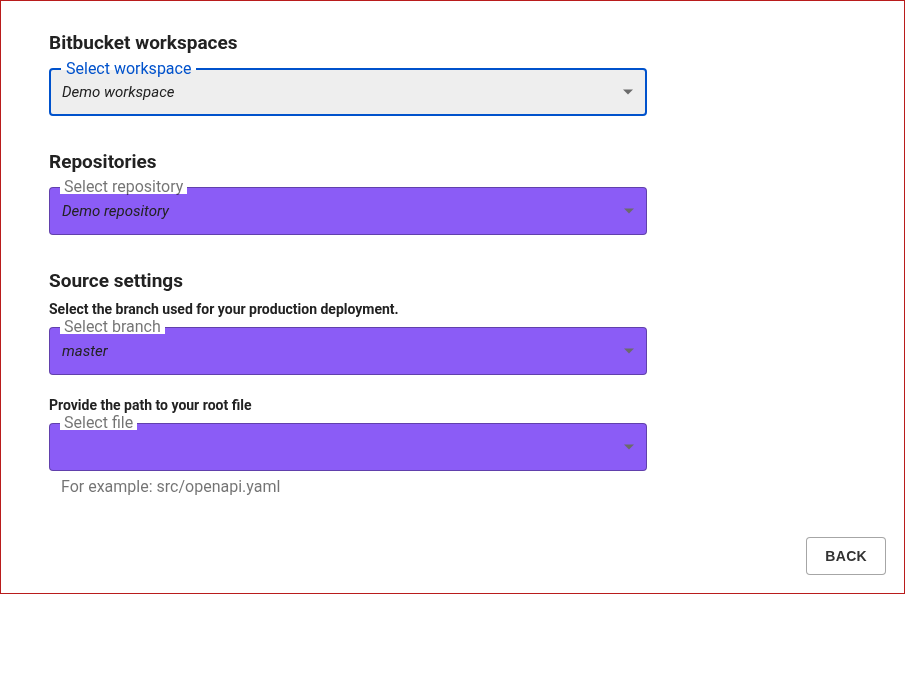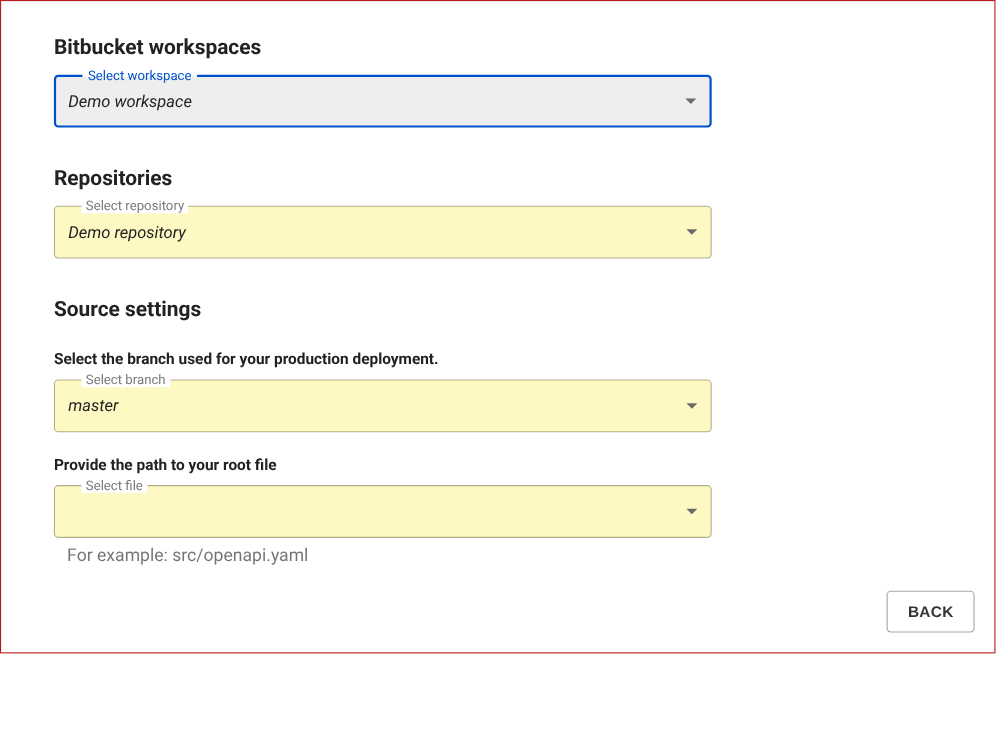--- a/index.html
+++ b/index.html
@@ -29,38 +29,38 @@
     font-weight: 700;
     color: #222;
     margin: 0 0 10px 0;
   }
   .float-select {
     position: relative;
     width: 598px;
     height: 48px;
     border: 1px solid rgba(0,0,0,0.30);
     border-radius: 4px;
-    background: #fef9c3;
+    background: #8b5cf6;
     display: flex;
     align-items: center;
     padding: 0 20px 0 12px;
     cursor: pointer;
   }
   .float-select.focused {
     border: 2px solid #0052cc;
     background: #eeeeee;
     padding: 0 39px 0 11px;
   }
   .float-select .float-label {
     position: absolute;
     top: -8px;
-    left: 24px;
+    left: 10px;
     background: #fff;
     padding: 0 4px;
-    font-size: 12px;
+    font-size: 16px;
     color: rgba(0,0,0,0.55);
     line-height: 14px;
     pointer-events: none;
   }
   .float-select.focused .float-label {
     color: #0052cc;
     background: linear-gradient(#fff 55%, #eeeeee 55%);
     padding: 0 5px;
   }
   .float-select .value {
@@ -152,21 +152,21 @@
 
   <div class="block">
     <h2 class="section-heading">Repositories</h2>
     <div class="float-select">
       <span class="float-label">Select repository</span>
       <span class="value">Demo repository</span>
       <span class="caret"></span>
     </div>
   </div>
 
-  <h2 class="section-heading" style="margin-bottom:27px;">Source settings</h2>
+  <h2 class="section-heading" style="margin-bottom:9px;">Source settings</h2>
 
   <div class="block tight">
     <p class="field-label">Select the branch used for your production deployment.</p>
     <div class="float-select">
       <span class="float-label">Select branch</span>
       <span class="value">master</span>
       <span class="caret"></span>
     </div>
   </div>
 

